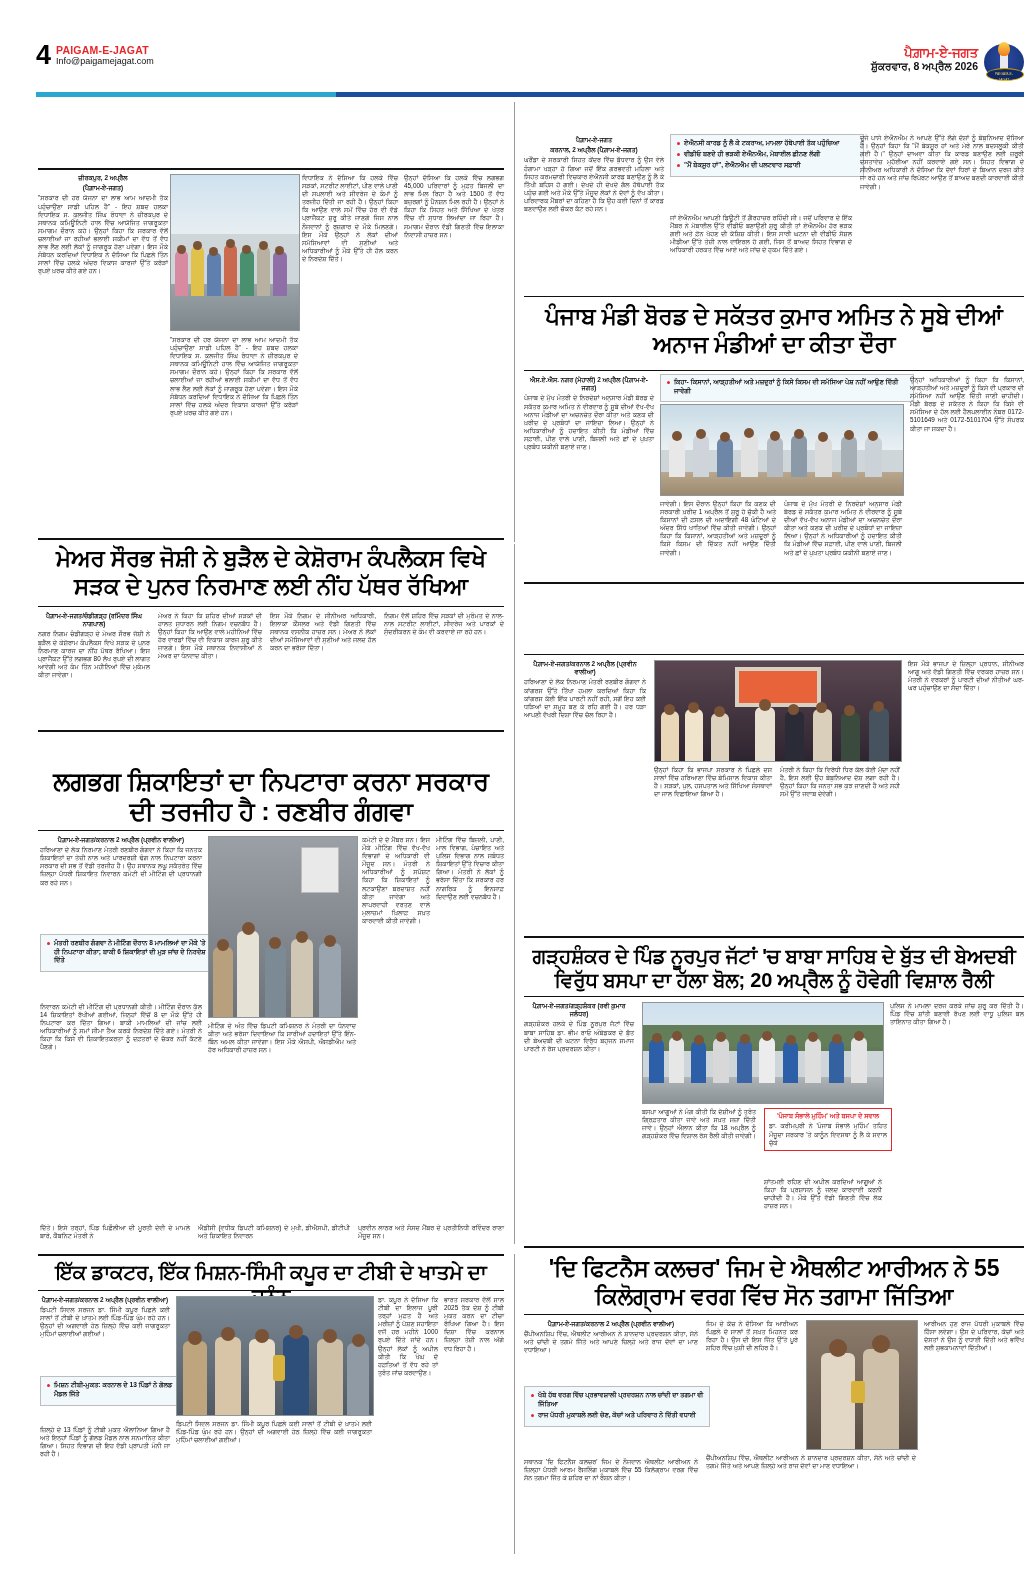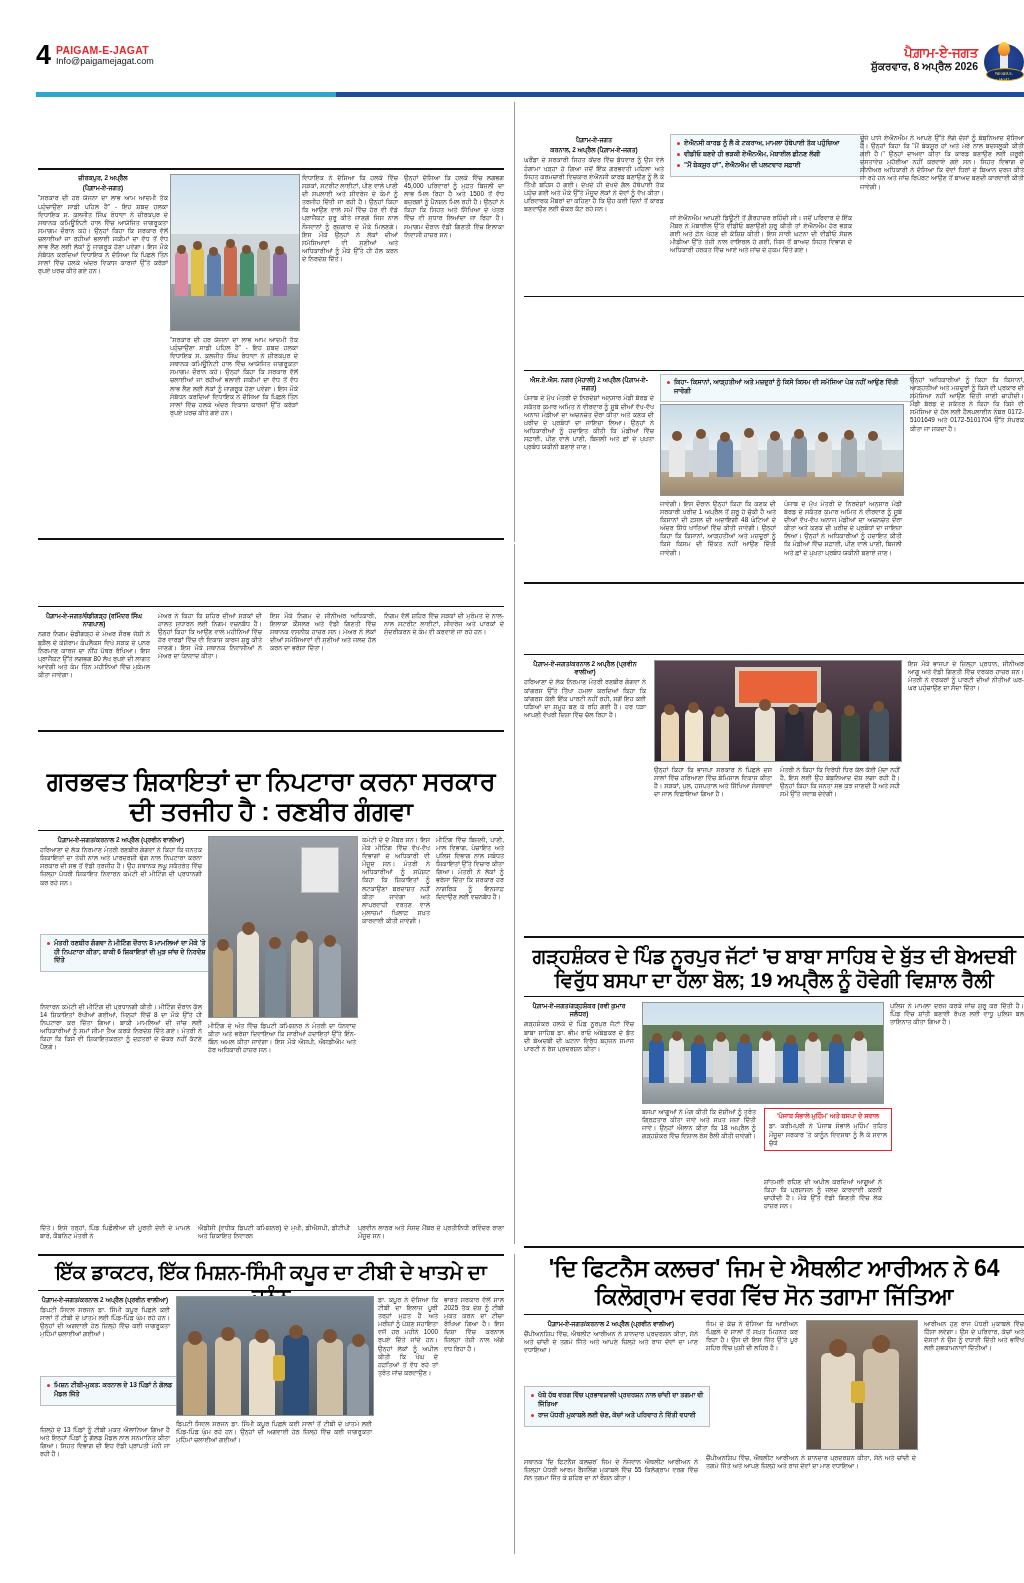--- a/index.html
+++ b/index.html
@@ -166,20 +166,23 @@
 
   <div style="position:absolute;left:652px;top:196px;width:182px;">
     <div class="body-col">ਜਾਂ ਏਐਨਐਮ ਆਪਣੀ ਡਿਊਟੀ ਤੋਂ ਗ਼ੈਰਹਾਜ਼ਰ ਰਹਿੰਦੀ ਸੀ। ਜਦੋਂ ਪਰਿਵਾਰ ਦੇ ਇੱਕ ਮੈਂਬਰ ਨੇ ਮੋਬਾਈਲ ਉੱਤੇ ਵੀਡੀਓ ਬਣਾਉਣੀ ਸ਼ੁਰੂ ਕੀਤੀ ਤਾਂ ਏਐਨਐਮ ਹੋਰ ਭੜਕ ਗਈ ਅਤੇ ਫ਼ੋਨ ਖੋਹਣ ਦੀ ਕੋਸ਼ਿਸ਼ ਕੀਤੀ। ਇਸ ਸਾਰੀ ਘਟਨਾ ਦੀ ਵੀਡੀਓ ਸੋਸ਼ਲ ਮੀਡੀਆ ਉੱਤੇ ਤੇਜ਼ੀ ਨਾਲ ਵਾਇਰਲ ਹੋ ਗਈ, ਜਿਸ ਤੋਂ ਬਾਅਦ ਸਿਹਤ ਵਿਭਾਗ ਦੇ ਅਧਿਕਾਰੀ ਹਰਕਤ ਵਿੱਚ ਆਏ ਅਤੇ ਜਾਂਚ ਦੇ ਹੁਕਮ ਦਿੱਤੇ ਗਏ।</div>
   </div>
   <div style="position:absolute;left:842px;top:116px;width:164px;">
     <div class="body-col">ਦੂਜੇ ਪਾਸੇ ਏਐਨਐਮ ਨੇ ਆਪਣੇ ਉੱਤੇ ਲੱਗੇ ਦੋਸ਼ਾਂ ਨੂੰ ਬੇਬੁਨਿਆਦ ਦੱਸਿਆ ਹੈ। ਉਨ੍ਹਾਂ ਕਿਹਾ ਕਿ "ਮੈਂ ਬੇਕਸੂਰ ਹਾਂ ਅਤੇ ਮੇਰੇ ਨਾਲ ਬਦਸਲੂਕੀ ਕੀਤੀ ਗਈ ਹੈ।" ਉਨ੍ਹਾਂ ਦਾਅਵਾ ਕੀਤਾ ਕਿ ਕਾਰਡ ਬਣਾਉਣ ਲਈ ਜ਼ਰੂਰੀ ਦਸਤਾਵੇਜ਼ ਮੁਹੱਈਆ ਨਹੀਂ ਕਰਵਾਏ ਗਏ ਸਨ। ਸਿਹਤ ਵਿਭਾਗ ਦੇ ਸੀਨੀਅਰ ਅਧਿਕਾਰੀ ਨੇ ਦੱਸਿਆ ਕਿ ਦੋਵਾਂ ਧਿਰਾਂ ਦੇ ਬਿਆਨ ਦਰਜ ਕੀਤੇ ਜਾ ਰਹੇ ਹਨ ਅਤੇ ਜਾਂਚ ਰਿਪੋਰਟ ਆਉਣ ਤੋਂ ਬਾਅਦ ਬਣਦੀ ਕਾਰਵਾਈ ਕੀਤੀ ਜਾਵੇਗੀ।</div>
   </div>
 
   <div class="hline" style="left:506px;top:278px;width:500px;"></div>
 
+  <div style="position:absolute;left:506px;top:284px;width:500px;">
+    <div class="hl hl-lg hl-thin" style="font-weight:bold;">ਪੰਜਾਬ ਮੰਡੀ ਬੋਰਡ ਦੇ ਸਕੱਤਰ ਕੁਮਾਰ ਅਮਿਤ ਨੇ ਸੂਬੇ ਦੀਆਂ ਅਨਾਜ ਮੰਡੀਆਂ ਦਾ ਕੀਤਾ ਦੌਰਾ</div>
+  </div>
   <div class="hline" style="left:506px;top:352px;width:500px;"></div>
 
   <div style="position:absolute;left:506px;top:358px;width:130px;">
     <div class="byline">ਐਸ.ਏ.ਐਸ. ਨਗਰ (ਮੋਹਾਲੀ) 2 ਅਪ੍ਰੈਲ (ਪੈਗ਼ਾਮ-ਏ-ਜਗਤ)</div>
     <div class="body-col">ਪੰਜਾਬ ਦੇ ਮੁੱਖ ਮੰਤਰੀ ਦੇ ਨਿਰਦੇਸ਼ਾਂ ਅਨੁਸਾਰ ਮੰਡੀ ਬੋਰਡ ਦੇ ਸਕੱਤਰ ਕੁਮਾਰ ਅਮਿਤ ਨੇ ਵੀਰਵਾਰ ਨੂੰ ਸੂਬੇ ਦੀਆਂ ਵੱਖ-ਵੱਖ ਅਨਾਜ ਮੰਡੀਆਂ ਦਾ ਅਚਨਚੇਤ ਦੌਰਾ ਕੀਤਾ ਅਤੇ ਕਣਕ ਦੀ ਖ਼ਰੀਦ ਦੇ ਪ੍ਰਬੰਧਾਂ ਦਾ ਜਾਇਜ਼ਾ ਲਿਆ। ਉਨ੍ਹਾਂ ਨੇ ਅਧਿਕਾਰੀਆਂ ਨੂੰ ਹਦਾਇਤ ਕੀਤੀ ਕਿ ਮੰਡੀਆਂ ਵਿੱਚ ਸਫ਼ਾਈ, ਪੀਣ ਵਾਲੇ ਪਾਣੀ, ਬਿਜਲੀ ਅਤੇ ਛਾਂ ਦੇ ਪੁਖ਼ਤਾ ਪ੍ਰਬੰਧ ਯਕੀਨੀ ਬਣਾਏ ਜਾਣ।</div>
   </div>
 
   <div class="bulletbox" style="position:absolute;left:642px;top:356px;width:242px;padding:3px 5px;">
     <ul class="bullets">
       <li>ਕਿਹਾ- ਕਿਸਾਨਾਂ, ਆੜ੍ਹਤੀਆਂ ਅਤੇ ਮਜ਼ਦੂਰਾਂ ਨੂੰ ਕਿਸੇ ਕਿਸਮ ਦੀ ਸਮੱਸਿਆ ਪੇਸ਼ ਨਹੀਂ ਆਉਣ ਦਿੱਤੀ ਜਾਵੇਗੀ</li>
@@ -215,20 +218,23 @@
     <div class="body-col">ਜਾਵੇਗੀ। ਇਸ ਦੌਰਾਨ ਉਨ੍ਹਾਂ ਕਿਹਾ ਕਿ ਕਣਕ ਦੀ ਸਰਕਾਰੀ ਖ਼ਰੀਦ 1 ਅਪ੍ਰੈਲ ਤੋਂ ਸ਼ੁਰੂ ਹੋ ਚੁੱਕੀ ਹੈ ਅਤੇ ਕਿਸਾਨਾਂ ਦੀ ਫ਼ਸਲ ਦੀ ਅਦਾਇਗੀ 48 ਘੰਟਿਆਂ ਦੇ ਅੰਦਰ ਸਿੱਧੇ ਖਾਤਿਆਂ ਵਿੱਚ ਕੀਤੀ ਜਾਵੇਗੀ। ਉਨ੍ਹਾਂ ਕਿਹਾ ਕਿ ਕਿਸਾਨਾਂ, ਆੜ੍ਹਤੀਆਂ ਅਤੇ ਮਜ਼ਦੂਰਾਂ ਨੂੰ ਕਿਸੇ ਕਿਸਮ ਦੀ ਦਿੱਕਤ ਨਹੀਂ ਆਉਣ ਦਿੱਤੀ ਜਾਵੇਗੀ।</div>
   </div>
   <div style="position:absolute;left:766px;top:482px;width:118px;">
     <div class="body-col">ਪੰਜਾਬ ਦੇ ਮੁੱਖ ਮੰਤਰੀ ਦੇ ਨਿਰਦੇਸ਼ਾਂ ਅਨੁਸਾਰ ਮੰਡੀ ਬੋਰਡ ਦੇ ਸਕੱਤਰ ਕੁਮਾਰ ਅਮਿਤ ਨੇ ਵੀਰਵਾਰ ਨੂੰ ਸੂਬੇ ਦੀਆਂ ਵੱਖ-ਵੱਖ ਅਨਾਜ ਮੰਡੀਆਂ ਦਾ ਅਚਨਚੇਤ ਦੌਰਾ ਕੀਤਾ ਅਤੇ ਕਣਕ ਦੀ ਖ਼ਰੀਦ ਦੇ ਪ੍ਰਬੰਧਾਂ ਦਾ ਜਾਇਜ਼ਾ ਲਿਆ। ਉਨ੍ਹਾਂ ਨੇ ਅਧਿਕਾਰੀਆਂ ਨੂੰ ਹਦਾਇਤ ਕੀਤੀ ਕਿ ਮੰਡੀਆਂ ਵਿੱਚ ਸਫ਼ਾਈ, ਪੀਣ ਵਾਲੇ ਪਾਣੀ, ਬਿਜਲੀ ਅਤੇ ਛਾਂ ਦੇ ਪੁਖ਼ਤਾ ਪ੍ਰਬੰਧ ਯਕੀਨੀ ਬਣਾਏ ਜਾਣ।</div>
   </div>
   <div style="position:absolute;left:892px;top:358px;width:114px;">
     <div class="body-col">ਉਨ੍ਹਾਂ ਅਧਿਕਾਰੀਆਂ ਨੂੰ ਕਿਹਾ ਕਿ ਕਿਸਾਨਾਂ, ਆੜ੍ਹਤੀਆਂ ਅਤੇ ਮਜ਼ਦੂਰਾਂ ਨੂੰ ਕਿਸੇ ਵੀ ਪ੍ਰਕਾਰ ਦੀ ਸਮੱਸਿਆ ਨਹੀਂ ਆਉਣ ਦਿੱਤੀ ਜਾਣੀ ਚਾਹੀਦੀ। ਮੰਡੀ ਬੋਰਡ ਦੇ ਸਕੱਤਰ ਨੇ ਕਿਹਾ ਕਿ ਕਿਸੇ ਵੀ ਸਮੱਸਿਆ ਦੇ ਹੱਲ ਲਈ ਹੈਲਪਲਾਈਨ ਨੰਬਰ 0172-5101649 ਅਤੇ 0172-5101704 ਉੱਤੇ ਸੰਪਰਕ ਕੀਤਾ ਜਾ ਸਕਦਾ ਹੈ।</div>
   </div>
 
   <div class="hline2" style="left:20px;top:520px;width:466px;"></div>
+  <div style="position:absolute;left:20px;top:526px;width:466px;">
+    <div class="hl hl-lg">ਮੇਅਰ ਸੌਰਭ ਜੋਸ਼ੀ ਨੇ ਬੁੜੈਲ ਦੇ ਕੇਸ਼ੋਰਾਮ ਕੰਪਲੈਕਸ ਵਿਖੇ ਸੜਕ ਦੇ ਪੁਨਰ ਨਿਰਮਾਣ ਲਈ ਨੀਂਹ ਪੱਥਰ ਰੱਖਿਆ</div>
+  </div>
   <div class="hline" style="left:20px;top:588px;width:466px;"></div>
 
   <div style="position:absolute;left:20px;top:594px;width:112px;">
     <div class="byline">ਪੈਗ਼ਾਮ-ਏ-ਜਗਤ/ਚੰਡੀਗੜ੍ਹ (ਰਮਿੰਦਰ ਸਿੰਘ ਨਾਗਪਾਲ)</div>
     <div class="body-col">ਨਗਰ ਨਿਗਮ ਚੰਡੀਗੜ੍ਹ ਦੇ ਮੇਅਰ ਸੌਰਭ ਜੋਸ਼ੀ ਨੇ ਬੁੜੈਲ ਦੇ ਕੇਸ਼ੋਰਾਮ ਕੰਪਲੈਕਸ ਵਿਖੇ ਸੜਕ ਦੇ ਪੁਨਰ ਨਿਰਮਾਣ ਕਾਰਜ ਦਾ ਨੀਂਹ ਪੱਥਰ ਰੱਖਿਆ। ਇਸ ਪ੍ਰਾਜੈਕਟ ਉੱਤੇ ਲਗਭਗ 80 ਲੱਖ ਰੁਪਏ ਦੀ ਲਾਗਤ ਆਵੇਗੀ ਅਤੇ ਕੰਮ ਤਿੰਨ ਮਹੀਨਿਆਂ ਵਿੱਚ ਮੁਕੰਮਲ ਕੀਤਾ ਜਾਵੇਗਾ।</div>
   </div>
   <div style="position:absolute;left:140px;top:594px;width:104px;">
     <div class="body-col">ਮੇਅਰ ਨੇ ਕਿਹਾ ਕਿ ਸ਼ਹਿਰ ਦੀਆਂ ਸੜਕਾਂ ਦੀ ਹਾਲਤ ਸੁਧਾਰਨ ਲਈ ਨਿਗਮ ਵਚਨਬੱਧ ਹੈ। ਉਨ੍ਹਾਂ ਕਿਹਾ ਕਿ ਆਉਣ ਵਾਲੇ ਮਹੀਨਿਆਂ ਵਿੱਚ ਹੋਰ ਵਾਰਡਾਂ ਵਿੱਚ ਵੀ ਵਿਕਾਸ ਕਾਰਜ ਸ਼ੁਰੂ ਕੀਤੇ ਜਾਣਗੇ। ਇਸ ਮੌਕੇ ਸਥਾਨਕ ਨਿਵਾਸੀਆਂ ਨੇ ਮੇਅਰ ਦਾ ਧੰਨਵਾਦ ਕੀਤਾ।</div>
   </div>
   <div style="position:absolute;left:252px;top:594px;width:106px;">
@@ -276,21 +282,21 @@
   <div style="position:absolute;left:762px;top:748px;width:120px;">
     <div class="body-col">ਮੰਤਰੀ ਨੇ ਕਿਹਾ ਕਿ ਵਿਰੋਧੀ ਧਿਰ ਕੋਲ ਕੋਈ ਮੁੱਦਾ ਨਹੀਂ ਹੈ, ਇਸ ਲਈ ਉਹ ਬੇਬੁਨਿਆਦ ਦੋਸ਼ ਲਗਾ ਰਹੀ ਹੈ। ਉਨ੍ਹਾਂ ਕਿਹਾ ਕਿ ਜਨਤਾ ਸਭ ਕੁਝ ਜਾਣਦੀ ਹੈ ਅਤੇ ਸਹੀ ਸਮੇਂ ਉੱਤੇ ਜਵਾਬ ਦੇਵੇਗੀ।</div>
   </div>
   <div style="position:absolute;left:890px;top:642px;width:116px;">
     <div class="body-col">ਇਸ ਮੌਕੇ ਭਾਜਪਾ ਦੇ ਜ਼ਿਲ੍ਹਾ ਪ੍ਰਧਾਨ, ਸੀਨੀਅਰ ਆਗੂ ਅਤੇ ਵੱਡੀ ਗਿਣਤੀ ਵਿੱਚ ਵਰਕਰ ਹਾਜ਼ਰ ਸਨ। ਮੰਤਰੀ ਨੇ ਵਰਕਰਾਂ ਨੂੰ ਪਾਰਟੀ ਦੀਆਂ ਨੀਤੀਆਂ ਘਰ-ਘਰ ਪਹੁੰਚਾਉਣ ਦਾ ਸੱਦਾ ਦਿੱਤਾ।</div>
   </div>
 
   <div class="hline2" style="left:20px;top:712px;width:466px;"></div>
 
   <div style="position:absolute;left:20px;top:748px;width:466px;">
-    <div class="hl hl-xl hl-thin" style="font-weight:bold;">ਗਰਭਵਤ ਸ਼ਿਕਾਇਤਾਂ ਦਾ ਨਿਪਟਾਰਾ ਕਰਨਾ ਸਰਕਾਰ ਦੀ ਤਰਜੀਹ ਹੈ : ਰਣਬੀਰ ਗੰਗਵਾ</div>
+    <div class="hl hl-xl hl-thin" style="font-weight:bold;">ਲਗਭਗ ਸ਼ਿਕਾਇਤਾਂ ਦਾ ਨਿਪਟਾਰਾ ਕਰਨਾ ਸਰਕਾਰ ਦੀ ਤਰਜੀਹ ਹੈ : ਰਣਬੀਰ ਗੰਗਵਾ</div>
   </div>
   <div class="hline" style="left:20px;top:812px;width:466px;"></div>
 
   <div style="position:absolute;left:22px;top:818px;width:162px;">
     <div class="byline">ਪੈਗ਼ਾਮ-ਏ-ਜਗਤ/ਕਰਨਾਲ 2 ਅਪ੍ਰੈਲ (ਪ੍ਰਵੀਨ ਵਾਲੀਆ)</div>
     <div class="body-col">ਹਰਿਆਣਾ ਦੇ ਲੋਕ ਨਿਰਮਾਣ ਮੰਤਰੀ ਰਣਬੀਰ ਗੰਗਵਾ ਨੇ ਕਿਹਾ ਕਿ ਜਨਤਕ ਸ਼ਿਕਾਇਤਾਂ ਦਾ ਤੇਜ਼ੀ ਨਾਲ ਅਤੇ ਪਾਰਦਰਸ਼ੀ ਢੰਗ ਨਾਲ ਨਿਪਟਾਰਾ ਕਰਨਾ ਸਰਕਾਰ ਦੀ ਸਭ ਤੋਂ ਵੱਡੀ ਤਰਜੀਹ ਹੈ। ਉਹ ਸਥਾਨਕ ਲਘੂ ਸਕੱਤਰੇਤ ਵਿੱਚ ਜ਼ਿਲ੍ਹਾ ਪੱਧਰੀ ਸ਼ਿਕਾਇਤ ਨਿਵਾਰਨ ਕਮੇਟੀ ਦੀ ਮੀਟਿੰਗ ਦੀ ਪ੍ਰਧਾਨਗੀ ਕਰ ਰਹੇ ਸਨ।</div>
   </div>
 
   <div class="bulletbox" style="position:absolute;left:22px;top:916px;width:162px;padding:4px 5px;">
     <ul class="bullets">
@@ -334,21 +340,21 @@
   </div>
   <div style="position:absolute;left:180px;top:1206px;width:152px;">
     <div class="body-col">ਐਡੀਸੀ (ਵਧੀਕ ਡਿਪਟੀ ਕਮਿਸ਼ਨਰ) ਦੇ ਮੁਖੀ, ਡੀਐਸਪੀ, ਡੀਟੀਪੀ ਅਤੇ ਸ਼ਿਕਾਇਤ ਨਿਵਾਰਨ</div>
   </div>
   <div style="position:absolute;left:340px;top:1206px;width:146px;">
     <div class="body-col">ਪ੍ਰਵੀਨ ਲਾਠਰ ਅਤੇ ਸੰਸਦ ਮੈਂਬਰ ਦੇ ਪ੍ਰਤੀਨਿਧੀ ਰਵਿੰਦਰ ਰਾਣਾ ਮੌਜੂਦ ਸਨ।</div>
   </div>
 
   <div class="hline2" style="left:506px;top:918px;width:500px;"></div>
   <div style="position:absolute;left:506px;top:926px;width:500px;">
-    <div class="hl hl-md hl-thin" style="font-weight:bold;">ਗੜ੍ਹਸ਼ੰਕਰ ਦੇ ਪਿੰਡ ਨੂਰਪੁਰ ਜੱਟਾਂ 'ਚ ਬਾਬਾ ਸਾਹਿਬ ਦੇ ਬੁੱਤ ਦੀ ਬੇਅਦਬੀ ਵਿਰੁੱਧ ਬਸਪਾ ਦਾ ਹੱਲਾ ਬੋਲ; 19 ਅਪ੍ਰੈਲ ਨੂੰ ਹੋਵੇਗੀ ਵਿਸ਼ਾਲ ਰੈਲੀ</div>
+    <div class="hl hl-md hl-thin" style="font-weight:bold;">ਗੜ੍ਹਸ਼ੰਕਰ ਦੇ ਪਿੰਡ ਨੂਰਪੁਰ ਜੱਟਾਂ 'ਚ ਬਾਬਾ ਸਾਹਿਬ ਦੇ ਬੁੱਤ ਦੀ ਬੇਅਦਬੀ ਵਿਰੁੱਧ ਬਸਪਾ ਦਾ ਹੱਲਾ ਬੋਲ; 20 ਅਪ੍ਰੈਲ ਨੂੰ ਹੋਵੇਗੀ ਵਿਸ਼ਾਲ ਰੈਲੀ</div>
   </div>
   <div class="hline" style="left:506px;top:978px;width:500px;"></div>
 
   <div style="position:absolute;left:506px;top:984px;width:110px;">
     <div class="byline">ਪੈਗ਼ਾਮ-ਏ-ਜਗਤ/ਗੜ੍ਹਸ਼ੰਕਰ (ਰਵੀ ਕੁਮਾਰ ਜਲੰਧਰ)</div>
     <div class="body-col">ਗੜ੍ਹਸ਼ੰਕਰ ਹਲਕੇ ਦੇ ਪਿੰਡ ਨੂਰਪੁਰ ਜੱਟਾਂ ਵਿੱਚ ਬਾਬਾ ਸਾਹਿਬ ਡਾ. ਭੀਮ ਰਾਓ ਅੰਬੇਡਕਰ ਦੇ ਬੁੱਤ ਦੀ ਬੇਅਦਬੀ ਦੀ ਘਟਨਾ ਵਿਰੁੱਧ ਬਹੁਜਨ ਸਮਾਜ ਪਾਰਟੀ ਨੇ ਰੋਸ ਪ੍ਰਦਰਸ਼ਨ ਕੀਤਾ।</div>
   </div>
 
   <div class="photo" style="left:624px;top:984px;width:240px;height:100px;">
     <div class="ph-sky" style="height:44%;background:linear-gradient(#cfe1ee,#dfe9ee);"></div>
@@ -439,21 +445,21 @@
   </div>
   <div style="position:absolute;left:426px;top:1278px;width:60px;">
     <div class="body-col">ਭਾਰਤ ਸਰਕਾਰ ਵੱਲੋਂ ਸਾਲ 2025 ਤੱਕ ਦੇਸ਼ ਨੂੰ ਟੀਬੀ ਮੁਕਤ ਕਰਨ ਦਾ ਟੀਚਾ ਰੱਖਿਆ ਗਿਆ ਹੈ। ਇਸ ਦਿਸ਼ਾ ਵਿੱਚ ਕਰਨਾਲ ਜ਼ਿਲ੍ਹਾ ਤੇਜ਼ੀ ਨਾਲ ਅੱਗੇ ਵਧ ਰਿਹਾ ਹੈ।</div>
   </div>
   <div style="position:absolute;left:158px;top:1402px;width:196px;">
     <div class="body-col">ਡਿਪਟੀ ਸਿਵਲ ਸਰਜਨ ਡਾ. ਸਿੰਮੀ ਕਪੂਰ ਪਿਛਲੇ ਕਈ ਸਾਲਾਂ ਤੋਂ ਟੀਬੀ ਦੇ ਖ਼ਾਤਮੇ ਲਈ ਪਿੰਡ-ਪਿੰਡ ਘੁੰਮ ਰਹੇ ਹਨ। ਉਨ੍ਹਾਂ ਦੀ ਅਗਵਾਈ ਹੇਠ ਜ਼ਿਲ੍ਹੇ ਵਿੱਚ ਕਈ ਜਾਗਰੂਕਤਾ ਮੁਹਿੰਮਾਂ ਚਲਾਈਆਂ ਗਈਆਂ।</div>
   </div>
 
   <div class="hline2" style="left:506px;top:1228px;width:500px;"></div>
   <div style="position:absolute;left:506px;top:1236px;width:500px;">
-    <div class="hl hl-lg">'ਦਿ ਫਿਟਨੈਸ ਕਲਚਰ' ਜਿਮ ਦੇ ਐਥਲੀਟ ਆਰੀਅਨ ਨੇ 64 ਕਿਲੋਗ੍ਰਾਮ ਵਰਗ ਵਿੱਚ ਸੋਨ ਤਗਾਮਾ ਜਿੱਤਿਆ</div>
+    <div class="hl hl-lg">'ਦਿ ਫਿਟਨੈਸ ਕਲਚਰ' ਜਿਮ ਦੇ ਐਥਲੀਟ ਆਰੀਅਨ ਨੇ 55 ਕਿਲੋਗ੍ਰਾਮ ਵਰਗ ਵਿੱਚ ਸੋਨ ਤਗਾਮਾ ਜਿੱਤਿਆ</div>
   </div>
   <div class="hline" style="left:506px;top:1296px;width:500px;"></div>
 
   <div style="position:absolute;left:506px;top:1302px;width:174px;">
     <div class="byline">ਪੈਗ਼ਾਮ-ਏ-ਜਗਤ/ਕਰਨਾਲ 2 ਅਪ੍ਰੈਲ (ਪ੍ਰਵੀਨ ਵਾਲੀਆ)</div>
     <div class="body-col">ਚੈਂਪੀਅਨਸ਼ਿਪ ਵਿੱਚ, ਐਥਲੀਟ ਆਰੀਅਨ ਨੇ ਸ਼ਾਨਦਾਰ ਪ੍ਰਦਰਸ਼ਨ ਕੀਤਾ, ਸੋਨੇ ਅਤੇ ਚਾਂਦੀ ਦੇ ਤਗਮੇ ਜਿੱਤੇ ਅਤੇ ਆਪਣੇ ਜ਼ਿਲ੍ਹੇ ਅਤੇ ਰਾਜ ਦੋਵਾਂ ਦਾ ਮਾਣ ਵਧਾਇਆ।</div>
   </div>
 
   <div class="bulletbox" style="position:absolute;left:506px;top:1368px;width:174px;padding:4px 5px;">
     <ul class="bullets">

